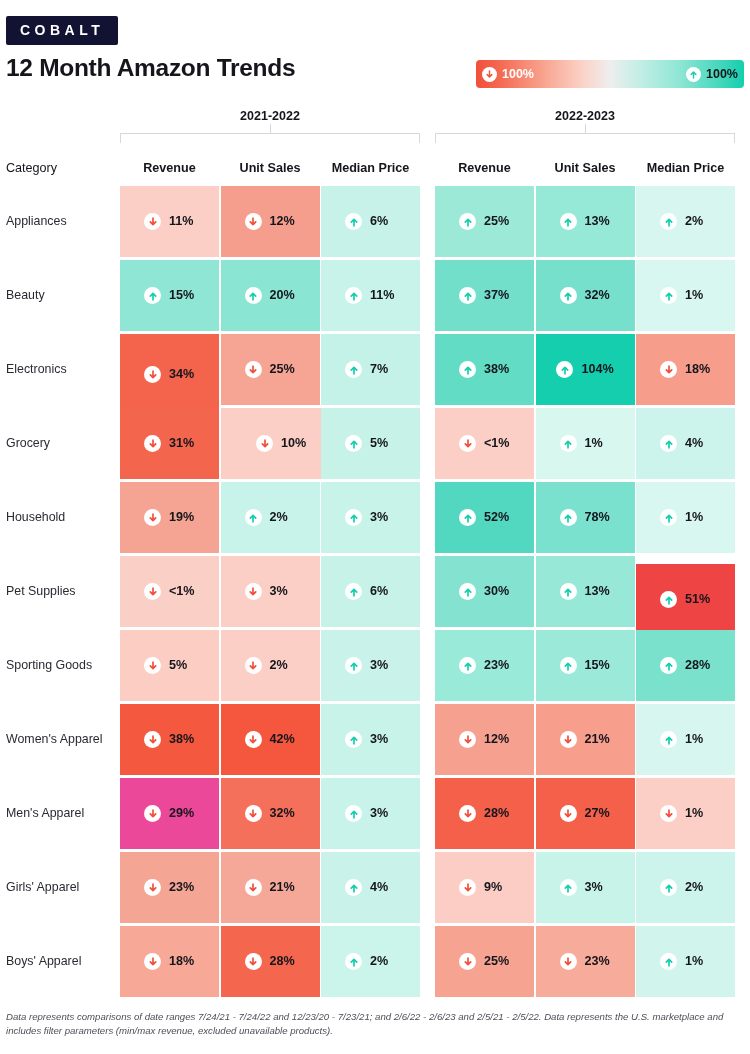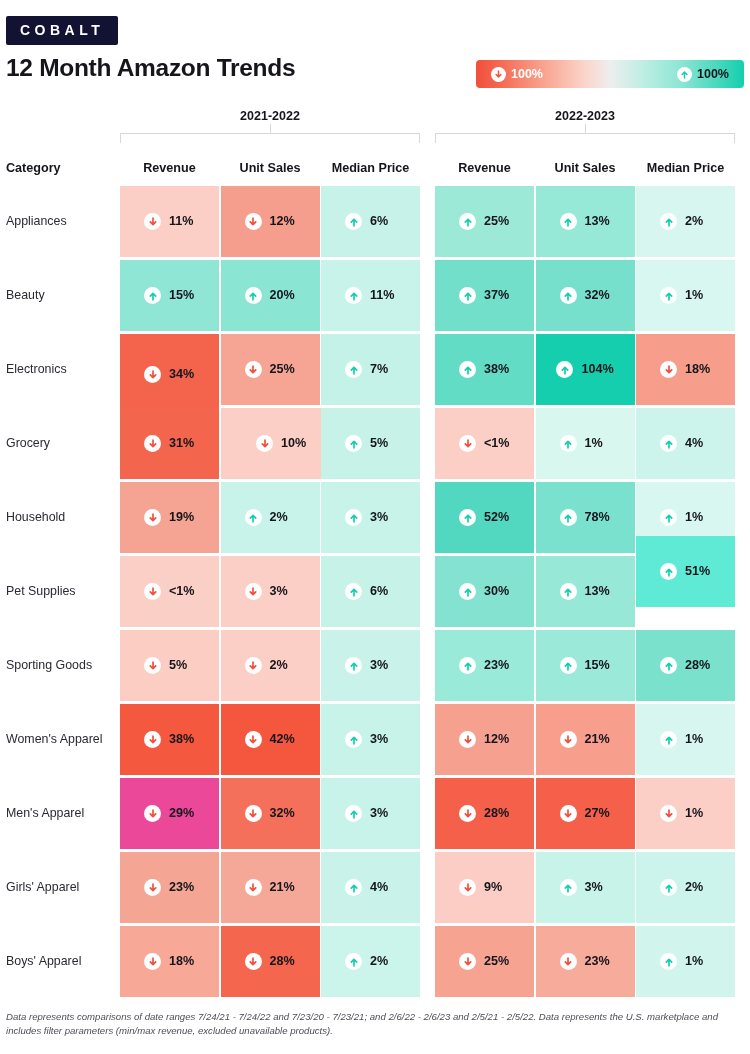--- a/index.html
+++ b/index.html
@@ -39,21 +39,21 @@
 
   
   .legend {
     position: absolute; left: 476px; top: 60px;
     width: 268px; height: 28px;
     border-radius: 4px;
     background: linear-gradient(to right,
         #f0503c 0%, #f4664e 8%, #f9a692 26%, #fbd3c8 40%,
         #eeeeee 50%, #bfeee4 62%, #8ee6d4 76%, #3fd6ba 92%, #13cfae 100%);
     display: flex; align-items: center; justify-content: space-between;
-    padding: 0 15px;
+    padding: 0 6px;
     box-sizing: border-box;
   }
   .legend-item { display: flex; align-items: center; gap: 5px; }
   .legend-label {
     font-size: 12.5px; font-weight: 700; color: #ffffff; line-height: 1;
   }
   .legend-label.right { color: #15151c; }
   .circ {
     width: 15px; height: 15px; border-radius: 50%;
     background: #ffffff;
@@ -82,21 +82,21 @@
   }
 
   
   .col-head {
     position: absolute;
     font-size: 12.6px; font-weight: 700; color: #15151c;
     text-align: center; line-height: 1;
   }
   .cat-head {
     position: absolute; left: 6px; top: 162px;
-    font-size: 12.6px; font-weight: 700; color: #15151c; line-height: 1;
+    font-size: 12.6px; font-weight: 400; color: #15151c; line-height: 1;
   }
 
   
   .cat-label {
     position: absolute; left: 6px;
     font-size: 12.4px; color: #2a2a33; line-height: 1.15;
   }
   .cell {
     position: absolute;
     display: flex; align-items: center; justify-content: center;
@@ -438,21 +438,21 @@
         <span class="val">30%</span>
       </div>
       <div class="cell" style="left: 535.5px; top: 556px; width: 99px; height: 71px; background: rgb(151, 232, 215);">
         <span class="circ" style="width: 17px; height: 17px;">
           <svg width="12" height="12" viewBox="0 0 12 12">
             <path d="M6 9.8 V3.6 M3.3 6.1 L6 3.3 L8.7 6.1" stroke="#13cfae" stroke-width="1.7" fill="none" stroke-linecap="round" stroke-linejoin="round"></path>
           </svg>
         </span>
         <span class="val">13%</span>
       </div>
-      <div class="cell" style="left: 636px; top: 536px; width: 99px; height: 71px; background: #5eead4;">
+      <div class="cell" style="left: 636px; top: 564px; width: 99px; height: 71px; background: #ef4444;">
         <span class="circ" style="width: 17px; height: 17px;">
           <svg width="12" height="12" viewBox="0 0 12 12">
             <path d="M6 9.8 V3.6 M3.3 6.1 L6 3.3 L8.7 6.1" stroke="#13cfae" stroke-width="1.7" fill="none" stroke-linecap="round" stroke-linejoin="round"></path>
           </svg>
         </span>
         <span class="val">51%</span>
       </div>
       <div class="cat-label" style="top: 657.5px;">Sporting Goods</div>
       <div class="cell" style="left: 120px; top: 630px; width: 99px; height: 71px; background: rgb(251, 205, 195);">
         <span class="circ" style="width: 17px; height: 17px;">
@@ -693,14 +693,14 @@
       <div class="cell" style="left: 636px; top: 926px; width: 99px; height: 71px; background: rgb(209, 245, 237);">
         <span class="circ" style="width: 17px; height: 17px;">
           <svg width="12" height="12" viewBox="0 0 12 12">
             <path d="M6 9.8 V3.6 M3.3 6.1 L6 3.3 L8.7 6.1" stroke="#13cfae" stroke-width="1.7" fill="none" stroke-linecap="round" stroke-linejoin="round"></path>
           </svg>
         </span>
         <span class="val">1%</span>
       </div>
     </div>
 
-  <div class="footnote">Data represents comparisons of date ranges 7/24/21 - 7/24/22 and 7/23/20 - 7/23/21; and 2/6/22 - 2/6/23 and 2/5/21 - 2/5/22. Data represents the U.S. marketplace and includes filter parameters (min/max revenue, excluded unavailable products).</div>
+  <div class="footnote">Data represents comparisons of date ranges 7/24/21 - 7/24/22 and 12/23/20 - 7/23/21; and 2/6/22 - 2/6/23 and 2/5/21 - 2/5/22. Data represents the U.S. marketplace and includes filter parameters (min/max revenue, excluded unavailable products).</div>
 </div>
 
 </body></html>

